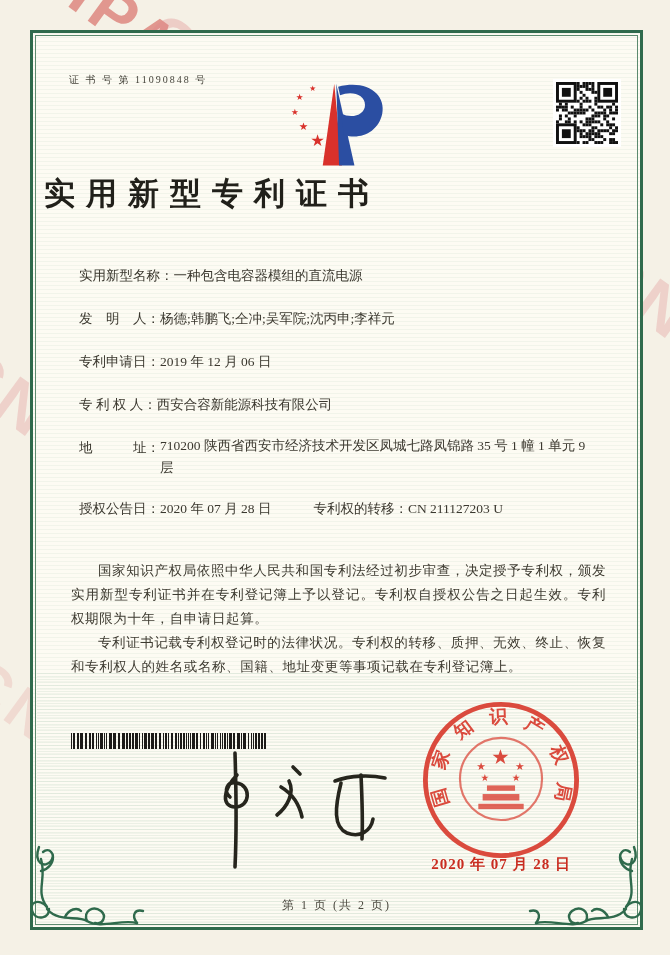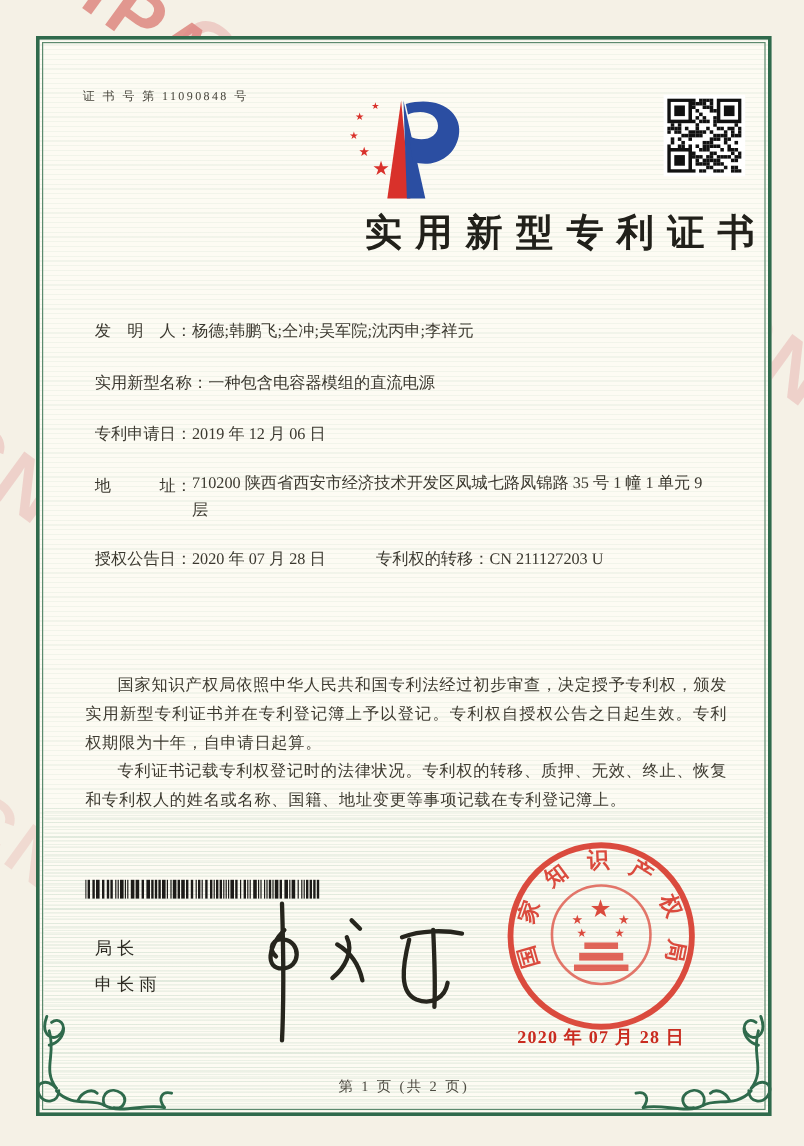--- a/index.html
+++ b/index.html
@@ -29,21 +29,21 @@
   }
   .frame::after{content:"";position:absolute;inset:2px;border:1px solid #5c8a6e;pointer-events:none;}
   .stripes-strong{position:absolute;left:4px;right:4px;top:640px;bottom:4px;
     background:repeating-linear-gradient(180deg,rgba(132,175,146,.14) 0 1px,rgba(0,0,0,0) 1px 3px);
     z-index:0;}
   .frame > .content{position:absolute;inset:0;z-index:2;}
   
   .cert-no{position:absolute;left:36px;top:40px;font-size:10px;letter-spacing:2px;color:#45433a;}
   .logo{position:absolute;left:242px;top:46px;width:132px;height:96px;}
   .qr-box{position:absolute;left:520px;top:46px;width:68px;height:68px;background:#fff;padding:3px;box-sizing:border-box;}
-  .title{position:absolute;left:0;right:0;top:140px;text-align:right;
+  .title{position:absolute;left:0;right:0;top:140px;text-align:left;
          font-size:31px;font-weight:bold;color:#21201a;letter-spacing:11px;text-indent:11px;}
   
   .fields{position:absolute;left:46px;top:230px;right:48px;font-size:13.5px;}
   .field-row{margin-bottom:17px;line-height:26px;display:flex;align-items:flex-start;}
   .field-row .lbl{flex:0 0 auto;white-space:pre;color:#3b382f;}
   .field-row .val{flex:1 1 auto;}
   .field-row.addr .val{line-height:22px;max-width:452px;}
   .grant-row{display:flex;gap:42px;line-height:26px;}
   .grant-row .pair{white-space:nowrap;}
   
@@ -277,30 +277,34 @@
             <rect x="54" y="60" width="3" height="3" fill="#111"></rect>
             <rect x="57" y="60" width="3" height="3" fill="#111"></rect>
             <rect x="60" y="60" width="3" height="3" fill="#111"></rect>
           </svg>
       </div>
 
       <div class="title">实用新型专利证书</div>
 
       <div class="fields">
         <div class="field-row">
+          <span class="lbl">实用新型名称：</span>
+          <span class="val">一种包含电容器模组的直流电源</span>
+        </div>
+        <div class="field-row">
           <span class="lbl">发　明　人：</span>
           <span class="val">杨德;韩鹏飞;仝冲;吴军院;沈丙申;李祥元</span>
-        </div>
-        <div class="field-row">
-          <span class="lbl">实用新型名称：</span>
-          <span class="val">一种包含电容器模组的直流电源</span>
         </div>
         <div class="field-row">
           <span class="lbl">专利申请日：</span>
           <span class="val">2019 年 12 月 06 日</span>
+        </div>
+        <div class="field-row">
+          <span class="lbl">专 利 权 人：</span>
+          <span class="val">西安合容新能源科技有限公司</span>
         </div>
         <div class="field-row addr">
           <span class="lbl">地　　　址：</span>
           <span class="val">710200 陕西省西安市经济技术开发区凤城七路凤锦路 35 号 1 幢 1 单元 9 层</span>
         </div>
         <div class="grant-row">
           <span class="pair"><span>授权公告日：</span><span>2020 年 07 月 28 日</span></span>
           <span class="pair"><span>专利权的转移：</span><span>CN 211127203 U</span></span>
         </div>
       </div>
@@ -369,24 +373,20 @@
           <rect x="172" y="0" width="3" height="16" fill="#1c1b18"></rect>
           <rect x="177" y="0" width="1" height="16" fill="#1c1b18"></rect>
           <rect x="180" y="0" width="1" height="16" fill="#1c1b18"></rect>
           <rect x="182" y="0" width="1" height="16" fill="#1c1b18"></rect>
           <rect x="184" y="0" width="2" height="16" fill="#1c1b18"></rect>
           <rect x="187" y="0" width="2" height="16" fill="#1c1b18"></rect>
           <rect x="190" y="0" width="2" height="16" fill="#1c1b18"></rect>
           <rect x="193" y="0" width="2" height="16" fill="#1c1b18"></rect>
         </svg>
 
-      <div class="officer">
-        <div class="line">局长</div>
-        <div class="line">申长雨</div>
-      </div>
 
       <svg class="signature" viewBox="0 0 232 130">
         <g stroke="#26251d" stroke-width="3.6" fill="none" stroke-linecap="round" stroke-linejoin="round">
           <path d="M52,30 C38,44 36,62 50,62 C66,62 66,40 52,38 C42,36 38,46 45,52"></path>
           <path d="M50,8 C51,40 52,80 50,122"></path>
           <path d="M104,36 C110,48 102,62 92,70 M96,42 C106,48 114,58 117,72"></path>
           <path d="M108,22 l7,7"></path>
           <path d="M150,36 C166,30 186,30 200,33"></path>
           <path d="M156,38 C150,62 148,82 162,88 C175,93 186,86 188,74"></path>
           <path d="M176,30 C177,52 178,74 177,94"></path>

